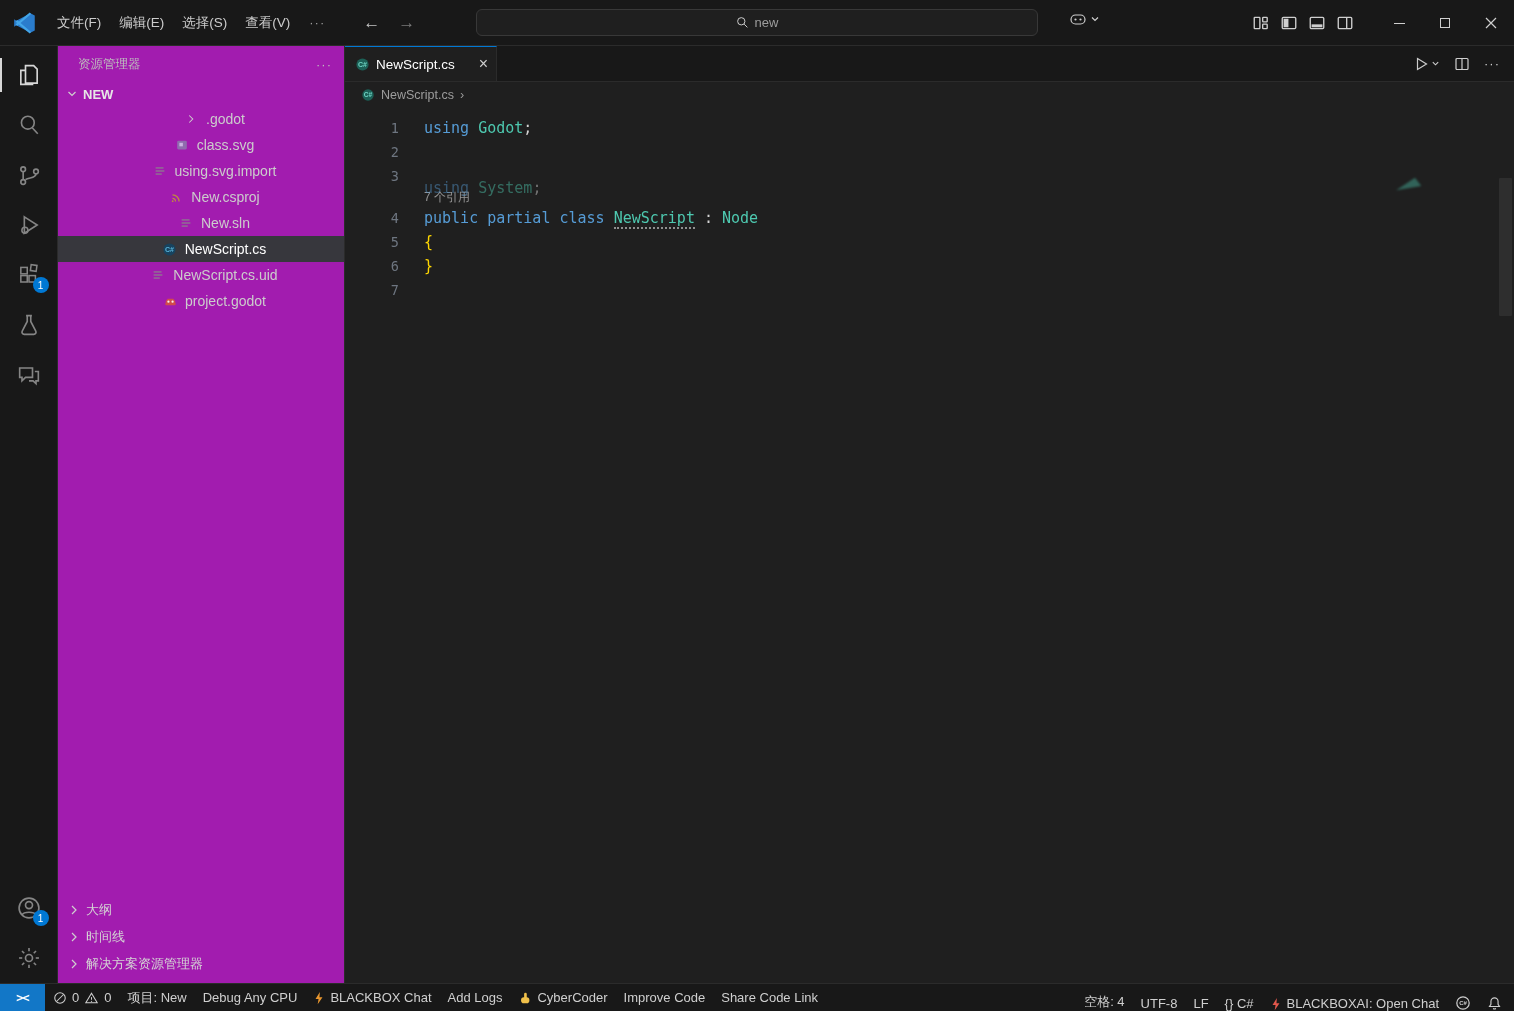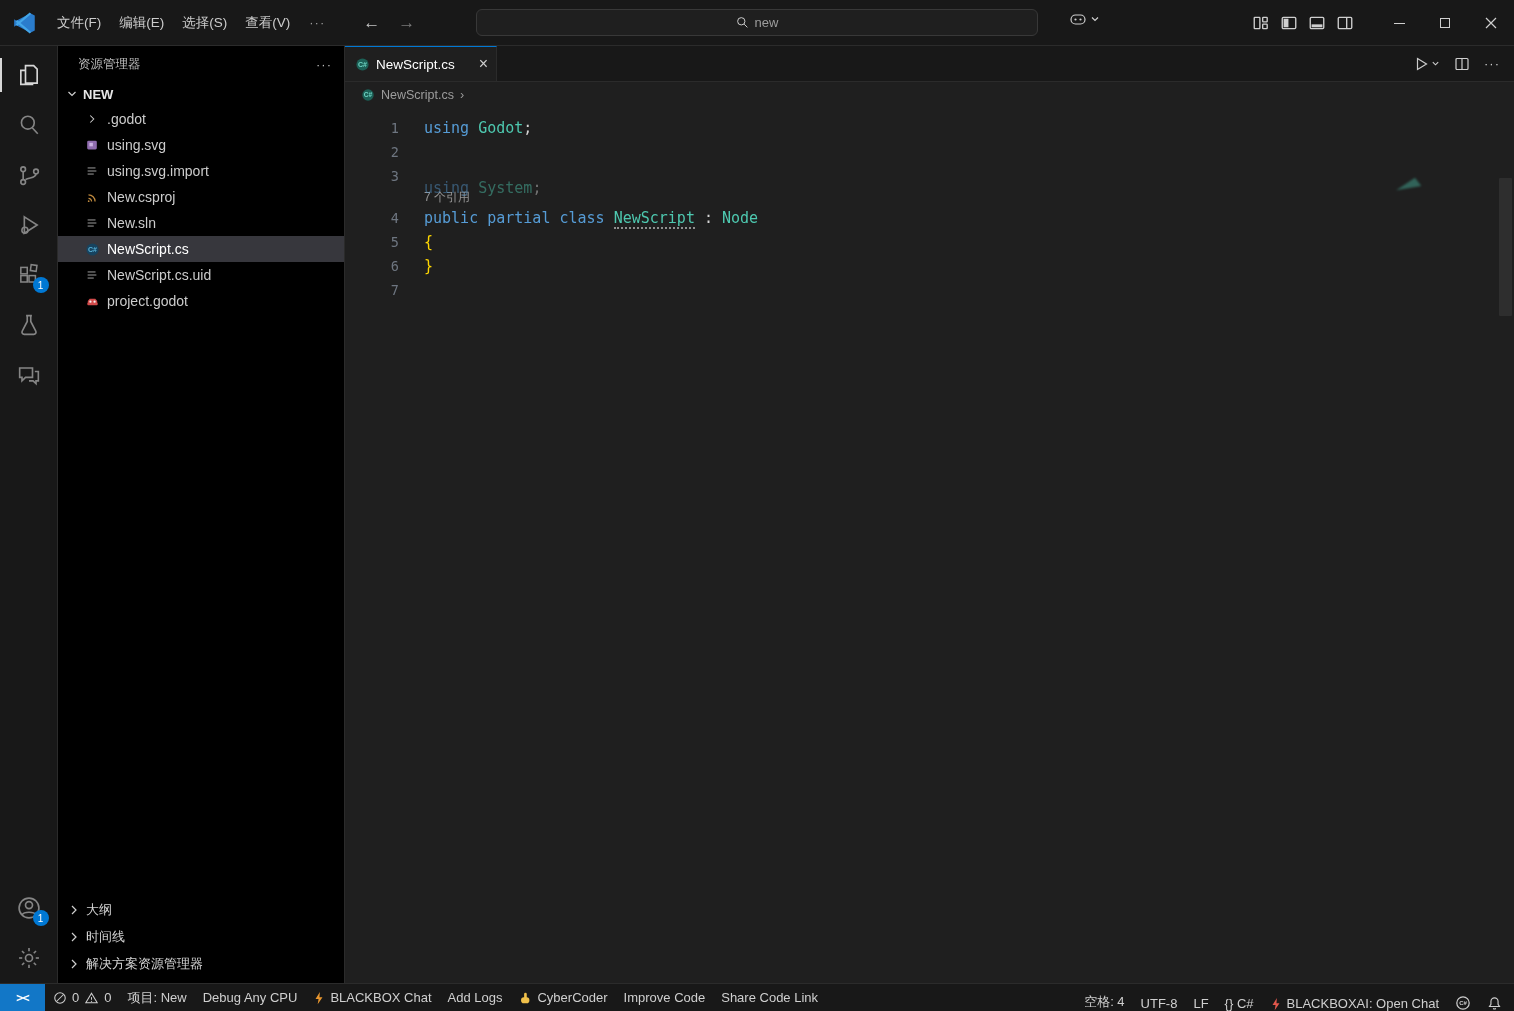--- a/index.html
+++ b/index.html
@@ -35,28 +35,28 @@
     display:flex; flex-direction:column; align-items:center; padding-top:4px; flex:0 0 auto; }
   .ab-item { width:58px; height:50px; display:flex; align-items:center; justify-content:center;
     position:relative; color:#858585; }
   .ab-item.active { color:#d7d7d7; }
   .ab-item.active::before { content:""; position:absolute; left:0; top:8px; bottom:8px; width:2px; background:#d7d7d7; }
   .ab-badge { position:absolute; right:9px; bottom:7px; min-width:16px; height:16px; border-radius:50%;
     background:#0078d4; color:#fff; font-size:10px; display:flex; align-items:center; justify-content:center; }
   .ab-spacer { flex:1 1 auto; }
 
   
-  .sidebar { width:287px; background:#000000; border-right:1px solid #2b2b2b;
+  .sidebar { width:287px; background:#a21caf; border-right:1px solid #2b2b2b;
     display:flex; flex-direction:column; flex:0 0 auto; }
   .sb-header { height:36px; display:flex; align-items:center; padding:0 12px 0 20px; }
   .sb-title { font-size:12.5px; color:#bdbdbd; flex:1 1 auto; }
   .sb-more { color:#bdbdbd; letter-spacing:1px; font-size:13px; }
   .section-header { height:24px; display:flex; align-items:center; gap:3px; padding-left:6px; }
   .section-label { font-size:13px; font-weight:700; color:#e7e7e7; }
-  .file-row { height:26px; display:flex; align-items:center; gap:7px; padding-left:26px; font-size:14px; color:#cccccc; }
+  .file-row { height:26px; display:flex; align-items:center; gap:7px; padding-left:26px; font-size:14px; color:#cccccc;justify-content:center; }
   .file-row.selected { background:#37373d; color:#ffffff; }
   .file-icon { width:16px; height:16px; flex:0 0 auto; display:flex; align-items:center; justify-content:center; }
   .sb-bottom { margin-top:auto; padding-bottom:6px; }
   .bottom-section { height:27px; display:flex; align-items:center; gap:4px; padding-left:8px; }
   .bottom-label { font-size:13px; font-weight:400; color:#d4d4d4; }
 
   
   .editor { flex:1 1 auto; background:#1f1f1f; display:flex; flex-direction:column; position:relative; min-width:0; }
   .tabbar { height:36px; background:#181818; border-bottom:1px solid #2b2b2b; display:flex; align-items:stretch; }
   .tab { width:152px; background:#1f1f1f; border-right:1px solid #2b2b2b; border-top:1.5px solid #0078d4;
@@ -259,21 +259,21 @@
           </span>
           <span>.godot</span>
         </div>
         <div class="file-row">
           <span class="file-icon">
             <svg width="14" height="14" viewBox="0 0 16 16">
                 <rect x="2.5" y="3" width="11" height="10" rx="1.5" fill="#8f6cae"></rect>
                 <rect x="5" y="5.5" width="4" height="4" fill="#cbb2e2"></rect>
               </svg>
           </span>
-          <span>using.svg</span>
+          <span>class.svg</span>
         </div>
         <div class="file-row">
           <span class="file-icon">
             <svg width="14" height="14" viewBox="0 0 16 16" stroke="#8a8a8a" stroke-width="1.3">
                 <line x1="3" y1="4.5" x2="12" y2="4.5"></line>
                 <line x1="3" y1="8" x2="13" y2="8"></line>
                 <line x1="3" y1="11.5" x2="10" y2="11.5"></line>
               </svg>
           </span>
           <span>using.svg.import</span>

